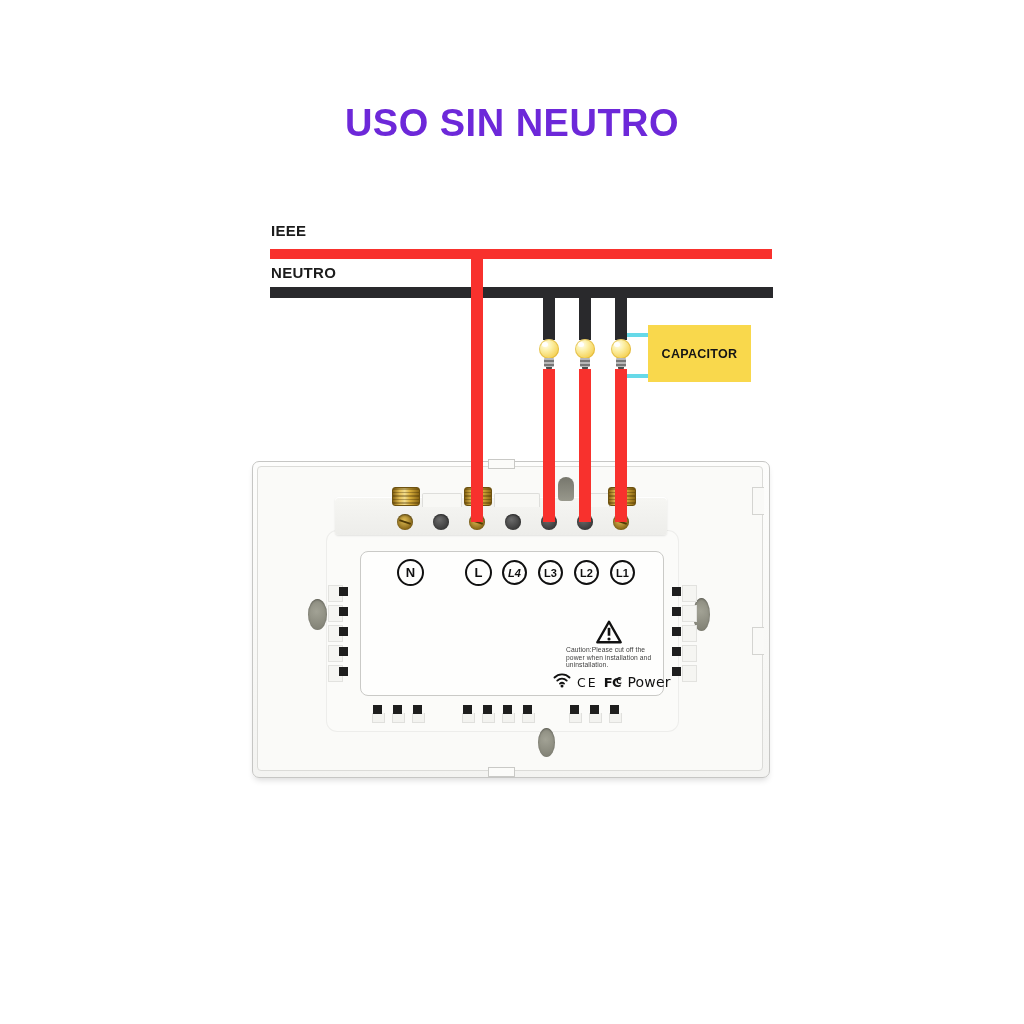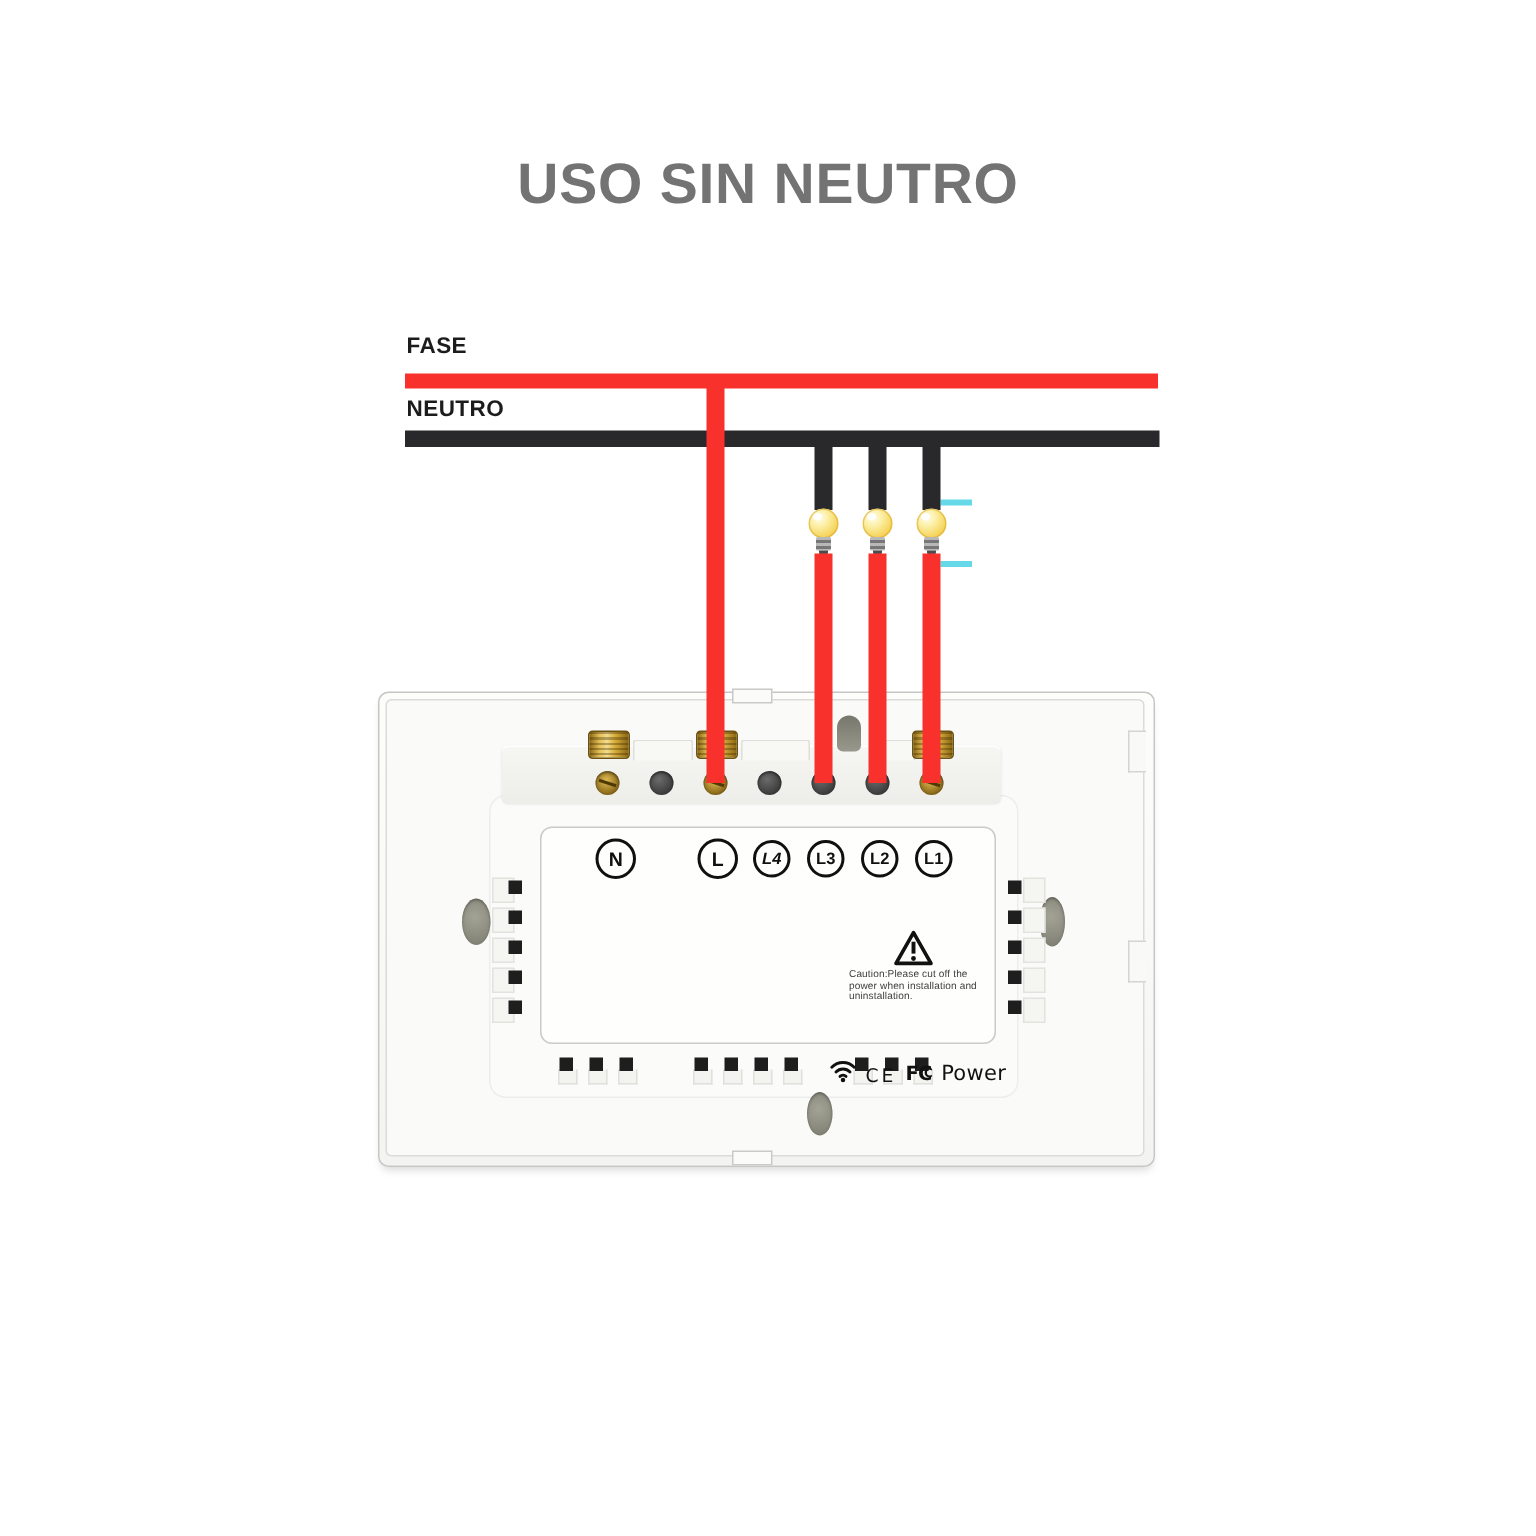--- a/index.html
+++ b/index.html
@@ -2,21 +2,21 @@
 <html><head>
 <meta charset="utf-8">
 <style>
   html,body{margin:0;padding:0;background:#fff;}
   .stage{position:relative;width:1024px;height:1024px;background:#ffffff;
          font-family:"Liberation Sans", sans-serif;overflow:hidden;}
   .abs{position:absolute;}
 
   
   .title{left:0;top:102;width:1024px;text-align:center;font-size:38px;font-weight:bold;
-         color:#737373;letter-spacing:.5px;}
+         color:#6d28d9;letter-spacing:.5px;}
   .wire-label{font-size:15px;font-weight:bold;color:#1c1c1c;letter-spacing:.3px;}
   .fase-line{left:270px;top:249px;width:502px;height:10px;background:#f8312d;}
   .neutro-line{left:270px;top:287px;width:503px;height:11px;background:#29292c;}
   .fase-drop{left:471px;top:252px;width:12px;height:270px;background:#f8312d;z-index:10;}
   .ndrop{top:290px;width:12px;height:50px;background:#29292c;z-index:8;}
 
   
   .bulb-glass{top:339px;width:20px;height:20px;border-radius:50%;z-index:9;
     background:radial-gradient(circle at 35% 30%, #fffdf0 0%, #fcf0a8 30%, #f6d35a 70%, #eebc30 100%);
     box-shadow:0 0 0 1px rgba(214,170,40,.55) inset;}
@@ -78,34 +78,34 @@
   .tlabel{top:560px;border:2.4px solid #101010;border-radius:50%;color:#101010;font-weight:bold;
     display:flex;align-items:center;justify-content:center;z-index:6;background:#fefefd;}
   .tlabel.big{width:23px;height:23px;font-size:13px;top:559px;}
   .tlabel.small{width:21px;height:21px;font-size:11px;}
   .specs{left:373px;top:583px;z-index:6;font-size:10.8px;line-height:18.2px;color:#2e2e2e;
     letter-spacing:.1px;white-space:nowrap;}
   .warn{left:595px;top:619px;z-index:6;}
   .caution{left:566px;top:646px;width:92px;z-index:6;font-size:6.7px;line-height:7.7px;
     color:#3d3d3d;letter-spacing:.1px;}
   .certs{left:553px;top:672px;height:20px;display:flex;align-items:center;gap:6px;z-index:6;
-    color:#111;font-family:"DejaVu Sans", sans-serif;margin-top:34px;}
+    color:#111;font-family:"DejaVu Sans", sans-serif;}
   .ce{font-size:12.5px;letter-spacing:2px;font-weight:500;}
   .fcc{font-size:13px;font-weight:bold;letter-spacing:-.5px;display:flex;align-items:center;}
   .fcc .inner{font-size:8px;font-weight:bold;margin-left:-5px;margin-top:-1px;}
   .rohs{font-size:14px;letter-spacing:.2px;}
 </style>
 </head>
 <body>
 
 <div class="stage">
 
   <div class="abs title" style="top:102px;">USO SIN NEUTRO</div>
 
-  <div class="abs wire-label" style="left:271px;top:222px;">FASE</div>
+  <div class="abs wire-label" style="left:271px;top:222px;">IEEE</div>
   <div class="abs fase-line"></div>
   <div class="abs wire-label" style="left:271px;top:264px;">NEUTRO</div>
   <div class="abs neutro-line"></div>
 
   <div class="abs fase-drop"></div>
 
   <div class="abs ndrop" style="left:543px;"></div>
   <div class="abs ndrop" style="left:579px;"></div>
   <div class="abs ndrop" style="left:615px;"></div>
 
@@ -119,20 +119,23 @@
   <div class="abs bulb-nub" style="left:582px;"></div>
   <div class="abs load-wire" style="left:579px;"></div>
 
   <div class="abs bulb-glass" style="left:611px;"></div>
   <div class="abs bulb-base" style="left:616px;"></div>
   <div class="abs bulb-nub" style="left:618px;"></div>
   <div class="abs load-wire" style="left:615px;"></div>
 
   <div class="abs cyan" style="left:627px;top:333px;width:21px;"></div>
   <div class="abs cyan" style="left:627px;top:374px;width:21px;"></div>
+  <div class="abs capacitor">
+    <span>CAPACITOR</span>
+  </div>
 
   <div class="abs plate"></div>
   <div class="abs inner-panel"></div>
   <div class="abs edge-notch-h" style="left:488px;top:459px;"></div>
   <div class="abs edge-notch-h" style="left:488px;top:767px;"></div>
   <div class="abs edge-notch-v" style="top:487px;"></div>
   <div class="abs edge-notch-v" style="top:627px;"></div>
 
   <div class="abs module"></div>
   <div class="abs strip"></div>

